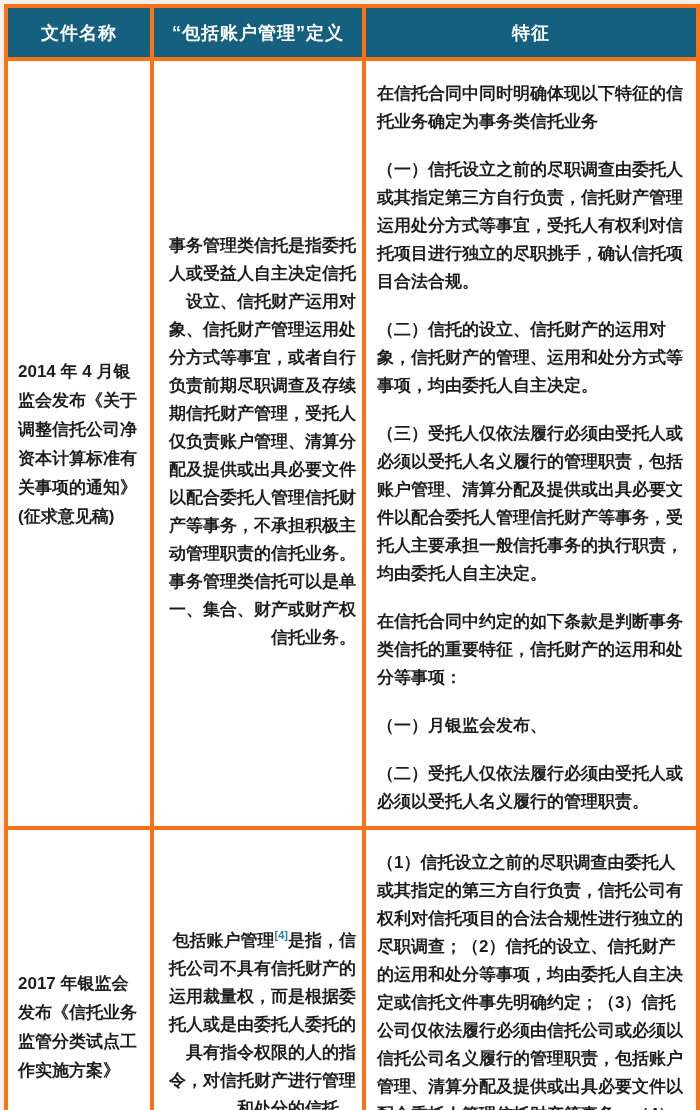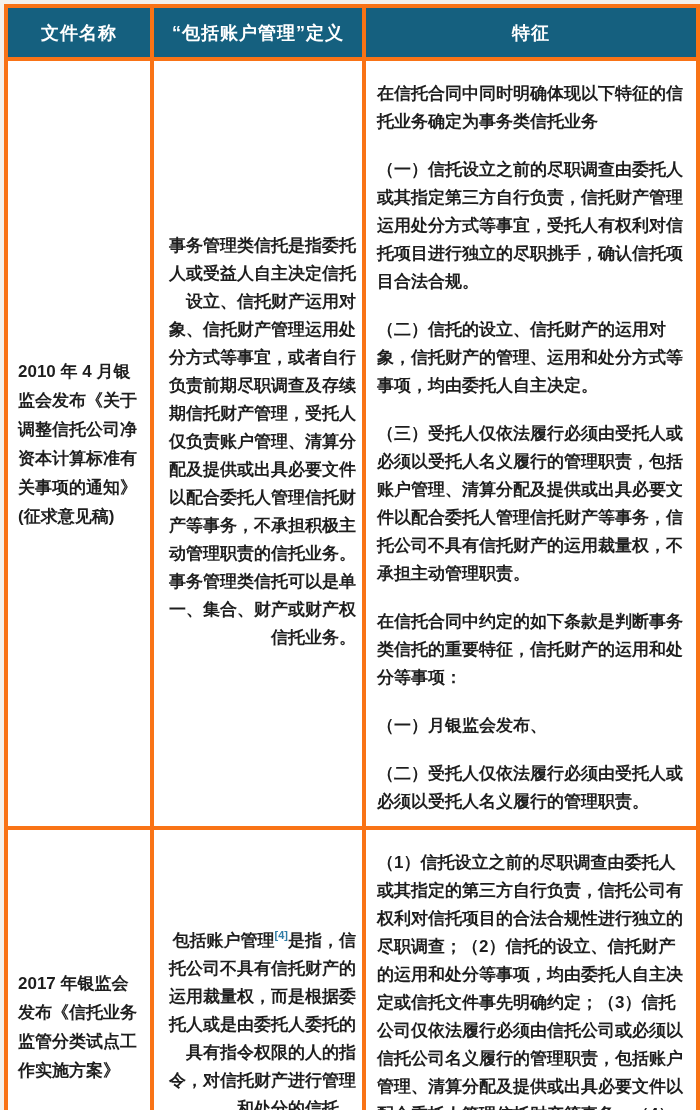--- a/index.html
+++ b/index.html
@@ -82,27 +82,27 @@
     </colgroup>
     <thead>
       <tr>
         <th>文件名称</th>
         <th>“包括账户管理”定义</th>
         <th>特征</th>
       </tr>
     </thead>
     <tbody>
       <tr class="row-1">
-        <td class="doc-cell">2010 年 4 月银监会发布《关于调整信托公司净资本计算标准有关事项的通知》(征求意见稿)</td>
+        <td class="doc-cell">2014 年 4 月银监会发布《关于调整信托公司净资本计算标准有关事项的通知》(征求意见稿)</td>
         <td class="def-cell">事务管理类信托是指委托人或受益人自主决定信托设立、信托财产运用对象、信托财产管理运用处分方式等事宜，或者自行负责前期尽职调查及存续期信托财产管理，受托人仅负责账户管理、清算分配及提供或出具必要文件以配合委托人管理信托财产等事务，不承担积极主动管理职责的信托业务。事务管理类信托可以是单一、集合、财产或财产权信托业务。</td>
         <td class="feat-cell">
           <p>在信托合同中同时明确体现以下特征的信托业务确定为事务类信托业务</p>
           <p>（一）信托设立之前的尽职调查由委托人或其指定第三方自行负责，信托财产管理运用处分方式等事宜，受托人有权利对信托项目进行独立的尽职挑手，确认信托项目合法合规。</p>
           <p>（二）信托的设立、信托财产的运用对象，信托财产的管理、运用和处分方式等事项，均由委托人自主决定。</p>
-          <p>（三）受托人仅依法履行必须由受托人或必须以受托人名义履行的管理职责，包括账户管理、清算分配及提供或出具必要文件以配合委托人管理信托财产等事务，信托公司不具有信托财产的运用裁量权，不承担主动管理职责。</p>
+          <p>（三）受托人仅依法履行必须由受托人或必须以受托人名义履行的管理职责，包括账户管理、清算分配及提供或出具必要文件以配合委托人管理信托财产等事务，受托人主要承担一般信托事务的执行职责，均由委托人自主决定。</p>
           <p>在信托合同中约定的如下条款是判断事务类信托的重要特征，信托财产的运用和处分等事项：</p>
           <p>（一）月银监会发布、</p>
           <p>（二）受托人仅依法履行必须由受托人或必须以受托人名义履行的管理职责。</p>
         </td>
       </tr>
       <tr class="row-2">
         <td class="doc-cell">2017 年银监会发布《信托业务监管分类试点工作实施方案》</td>
         <td class="def-cell"><span>包括账户管理</span><sup class="footnote-ref">[4]</sup><span>是指，信托公司不具有信托财产的运用裁量权，而是根据委托人或是由委托人委托的具有指令权限的人的指令，对信托财产进行管理和处分的信托。</span></td>
         <td class="feat-cell">
           <p>（1）信托设立之前的尽职调查由委托人或其指定的第三方自行负责，信托公司有权利对信托项目的合法合规性进行独立的尽职调查；（2）信托的设立、信托财产的运用和处分等事项，均由委托人自主决定或信托文件事先明确约定；（3）信托公司仅依法履行必须由信托公司或必须以信托公司名义履行的管理职责，包括账户管理、清算分配及提供或出具必要文件以配合委托人管理信托财产等事务；（4）信托终止时，以信托财产实际存续状态转移给信托财产权利归属人，或信托公司根据委托人的指令对信托财产进行处置。</p>

